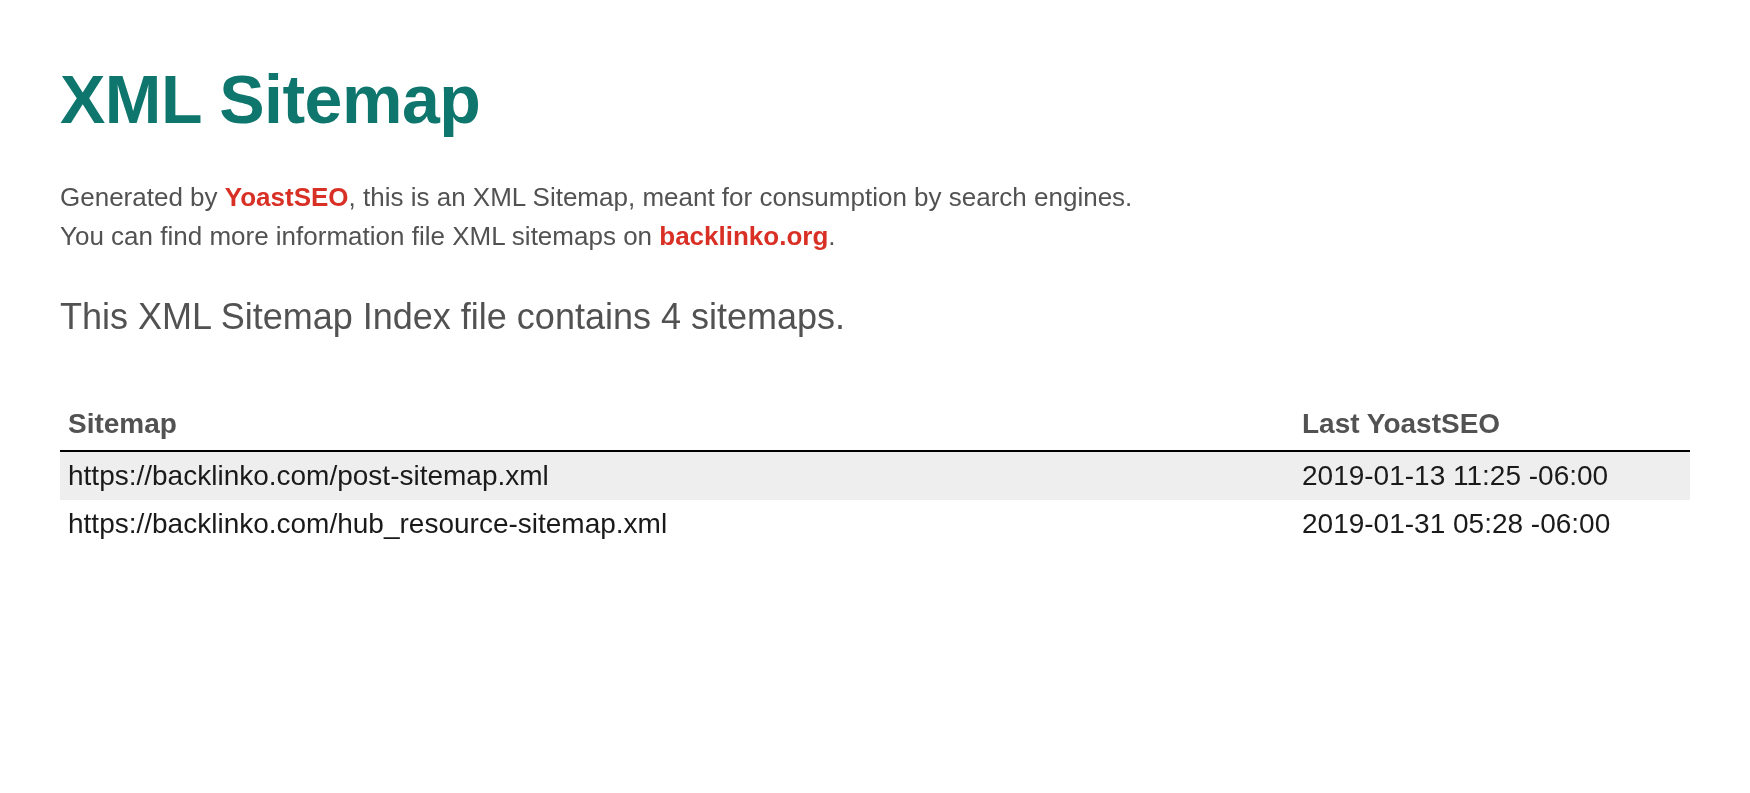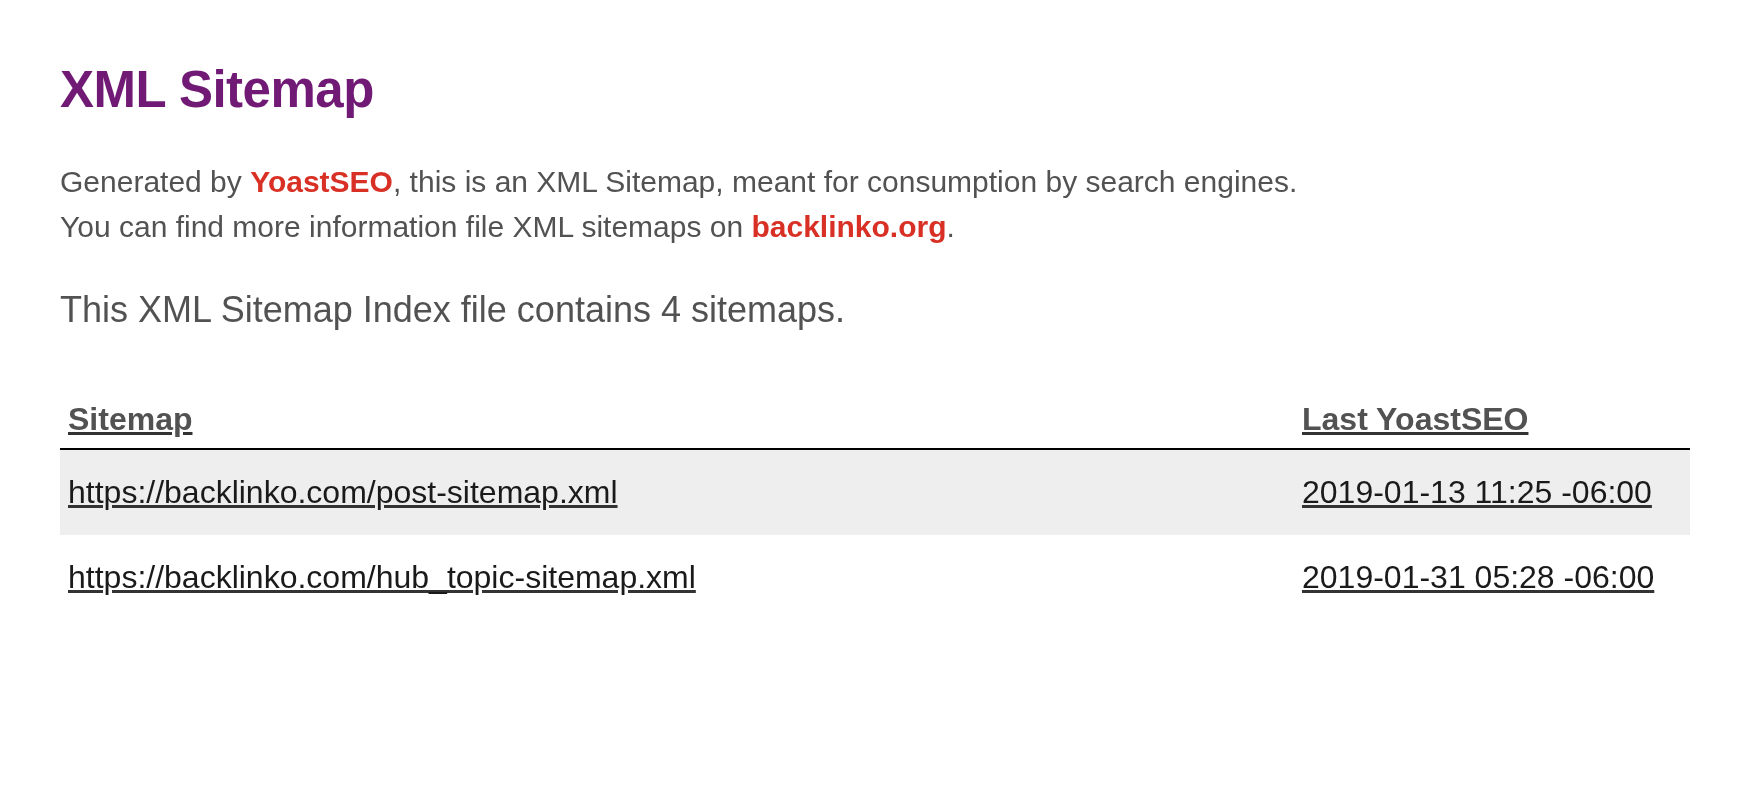--- a/index.html
+++ b/index.html
@@ -3,60 +3,59 @@
 <meta charset="utf-8">
 <style>
   body {
     font-family: -apple-system, BlinkMacSystemFont, "Segoe UI", Helvetica, Arial, sans-serif;
     margin: 0;
     padding: 60px;
     color: #333;
     background: #fff;
   }
   h1 {
-    font-size: 51px;
+    font-size: 68px;
     font-weight: 700;
-    color: #701a75;
+    color: #0f766e;
     margin: 0 0 40px 0;
     letter-spacing: -0.5px;
   }
   .intro {
-    font-size: 30px;
+    font-size: 26px;
     color: #525252;
     line-height: 1.5;
     margin-bottom: 40px;
   }
   .intro a {
     color: #d93025;
     text-decoration: none;
     font-weight: 700;
   }
   .count-line {
     font-size: 36px;
     color: #525252;
     margin-bottom: 60px;
   }
   table {
     width: 100%;
     border-collapse: collapse;
-    font-size: 32px;
-    text-decoration: underline;
+    font-size: 28px;
   }
   thead th {
     text-align: left;
     font-weight: 700;
     color: #525252;
     padding: 10px 8px;
     border-bottom: 2px solid #000;
   }
   thead th.last-mod {
     width: 380px;
   }
   tbody td {
-    padding: 24px 8px;
+    padding: 8px 8px;
     color: #1a1a1a;
   }
   tbody tr:nth-child(odd) {
     background: #eeeeee;
   }
   tbody td a {
     color: #1a1a1a;
     text-decoration: none;
   }
 </style>
@@ -78,17 +77,17 @@
       <th>Sitemap</th>
       <th class="last-mod">Last YoastSEO</th>
     </tr>
   </thead>
   <tbody>
     <tr>
       <td><a href="#">https://backlinko.com/post-sitemap.xml</a></td>
       <td>2019-01-13 11:25 -06:00</td>
     </tr>
     <tr>
-      <td><a href="#">https://backlinko.com/hub_topic-sitemap.xml</a></td>
+      <td><a href="#">https://backlinko.com/hub_resource-sitemap.xml</a></td>
       <td>2019-01-31 05:28 -06:00</td>
     </tr>
   </tbody>
 </table>
 
 </body></html>

